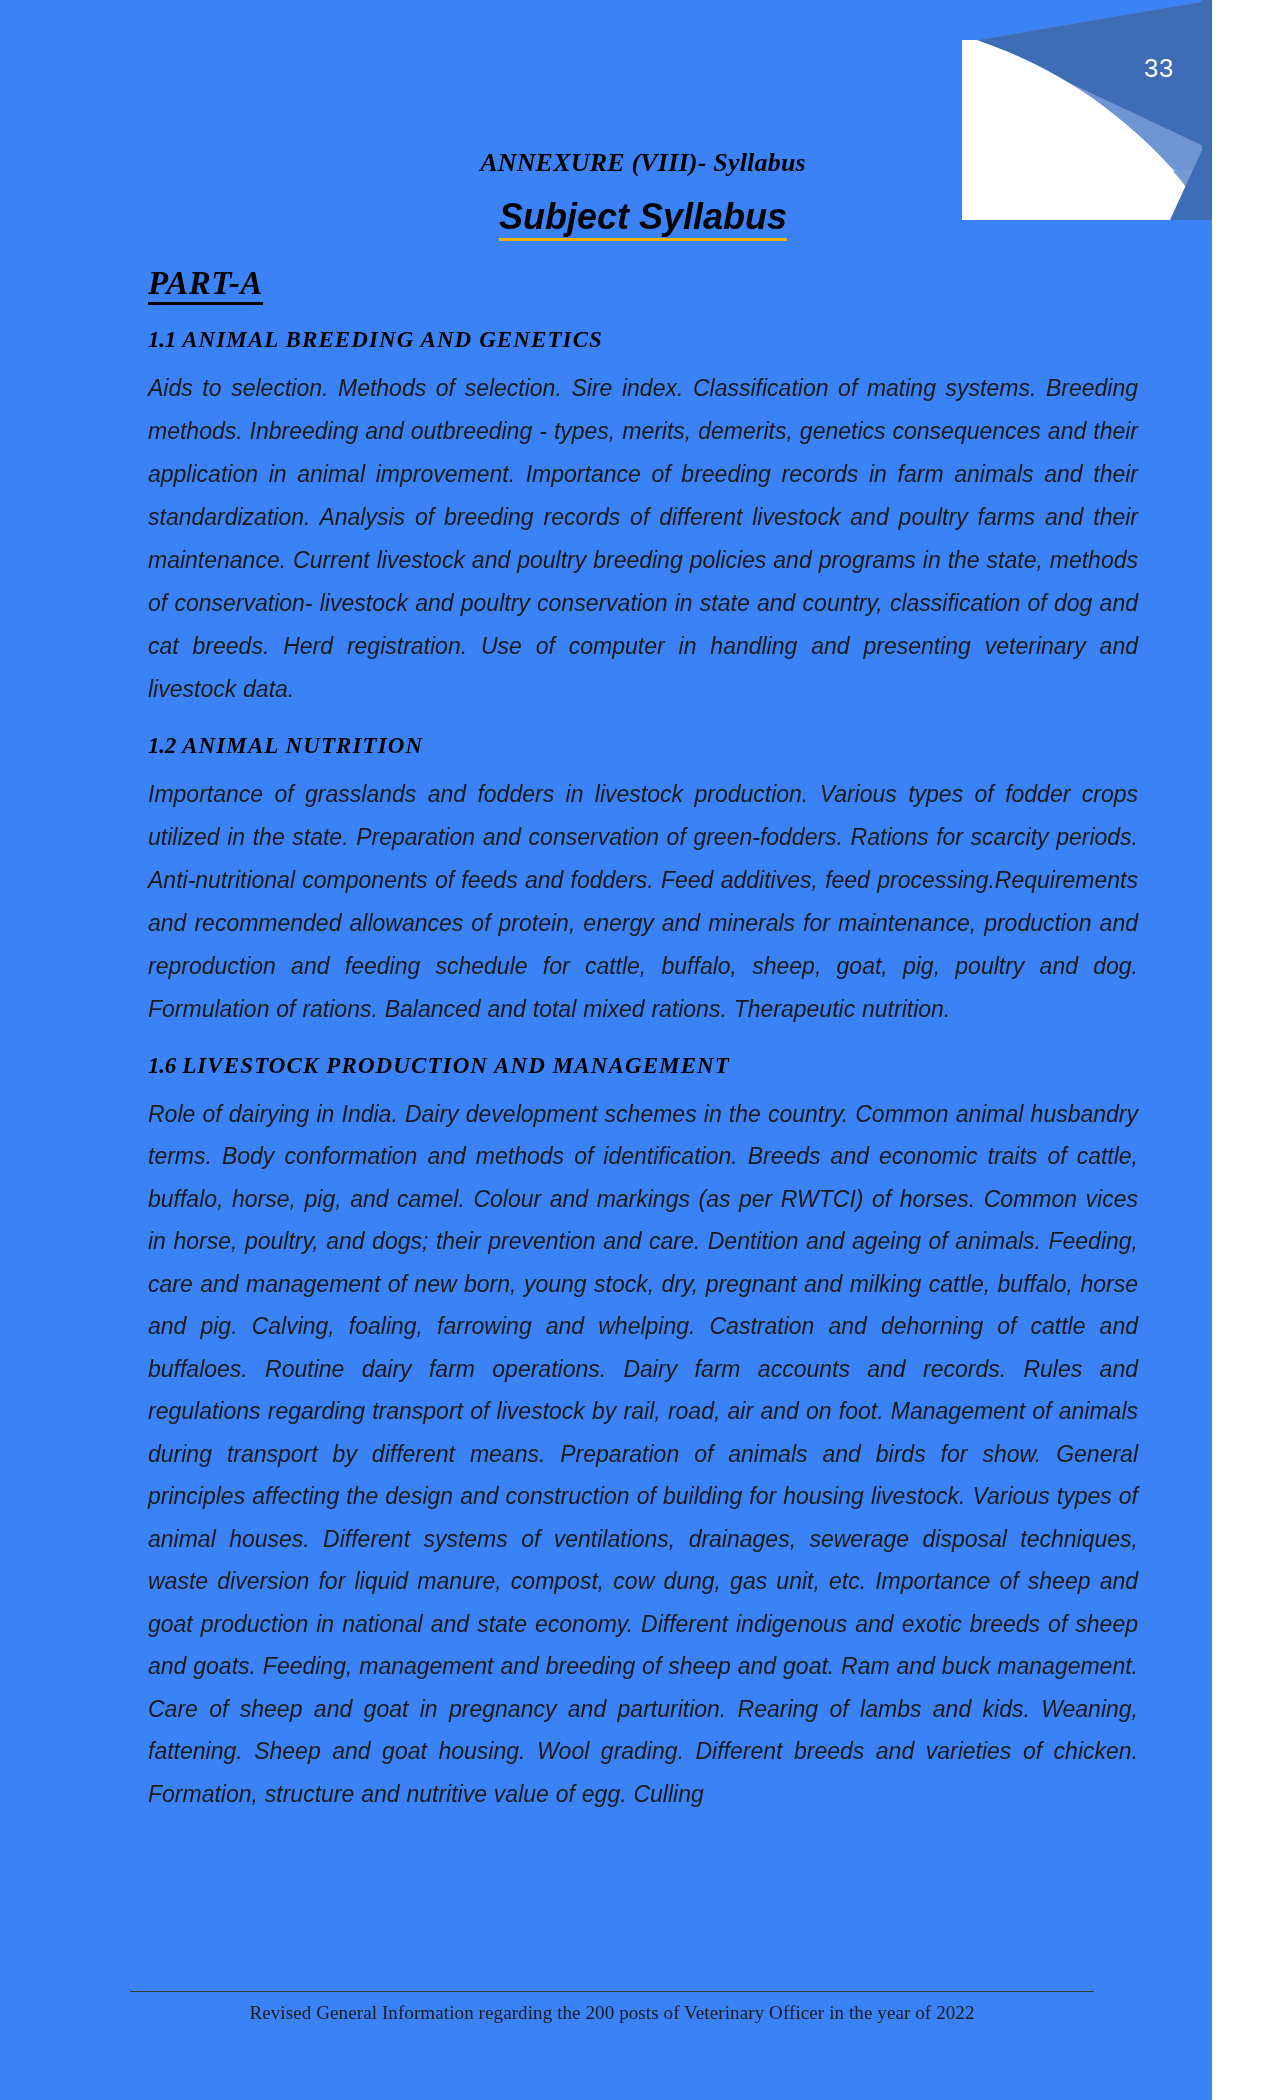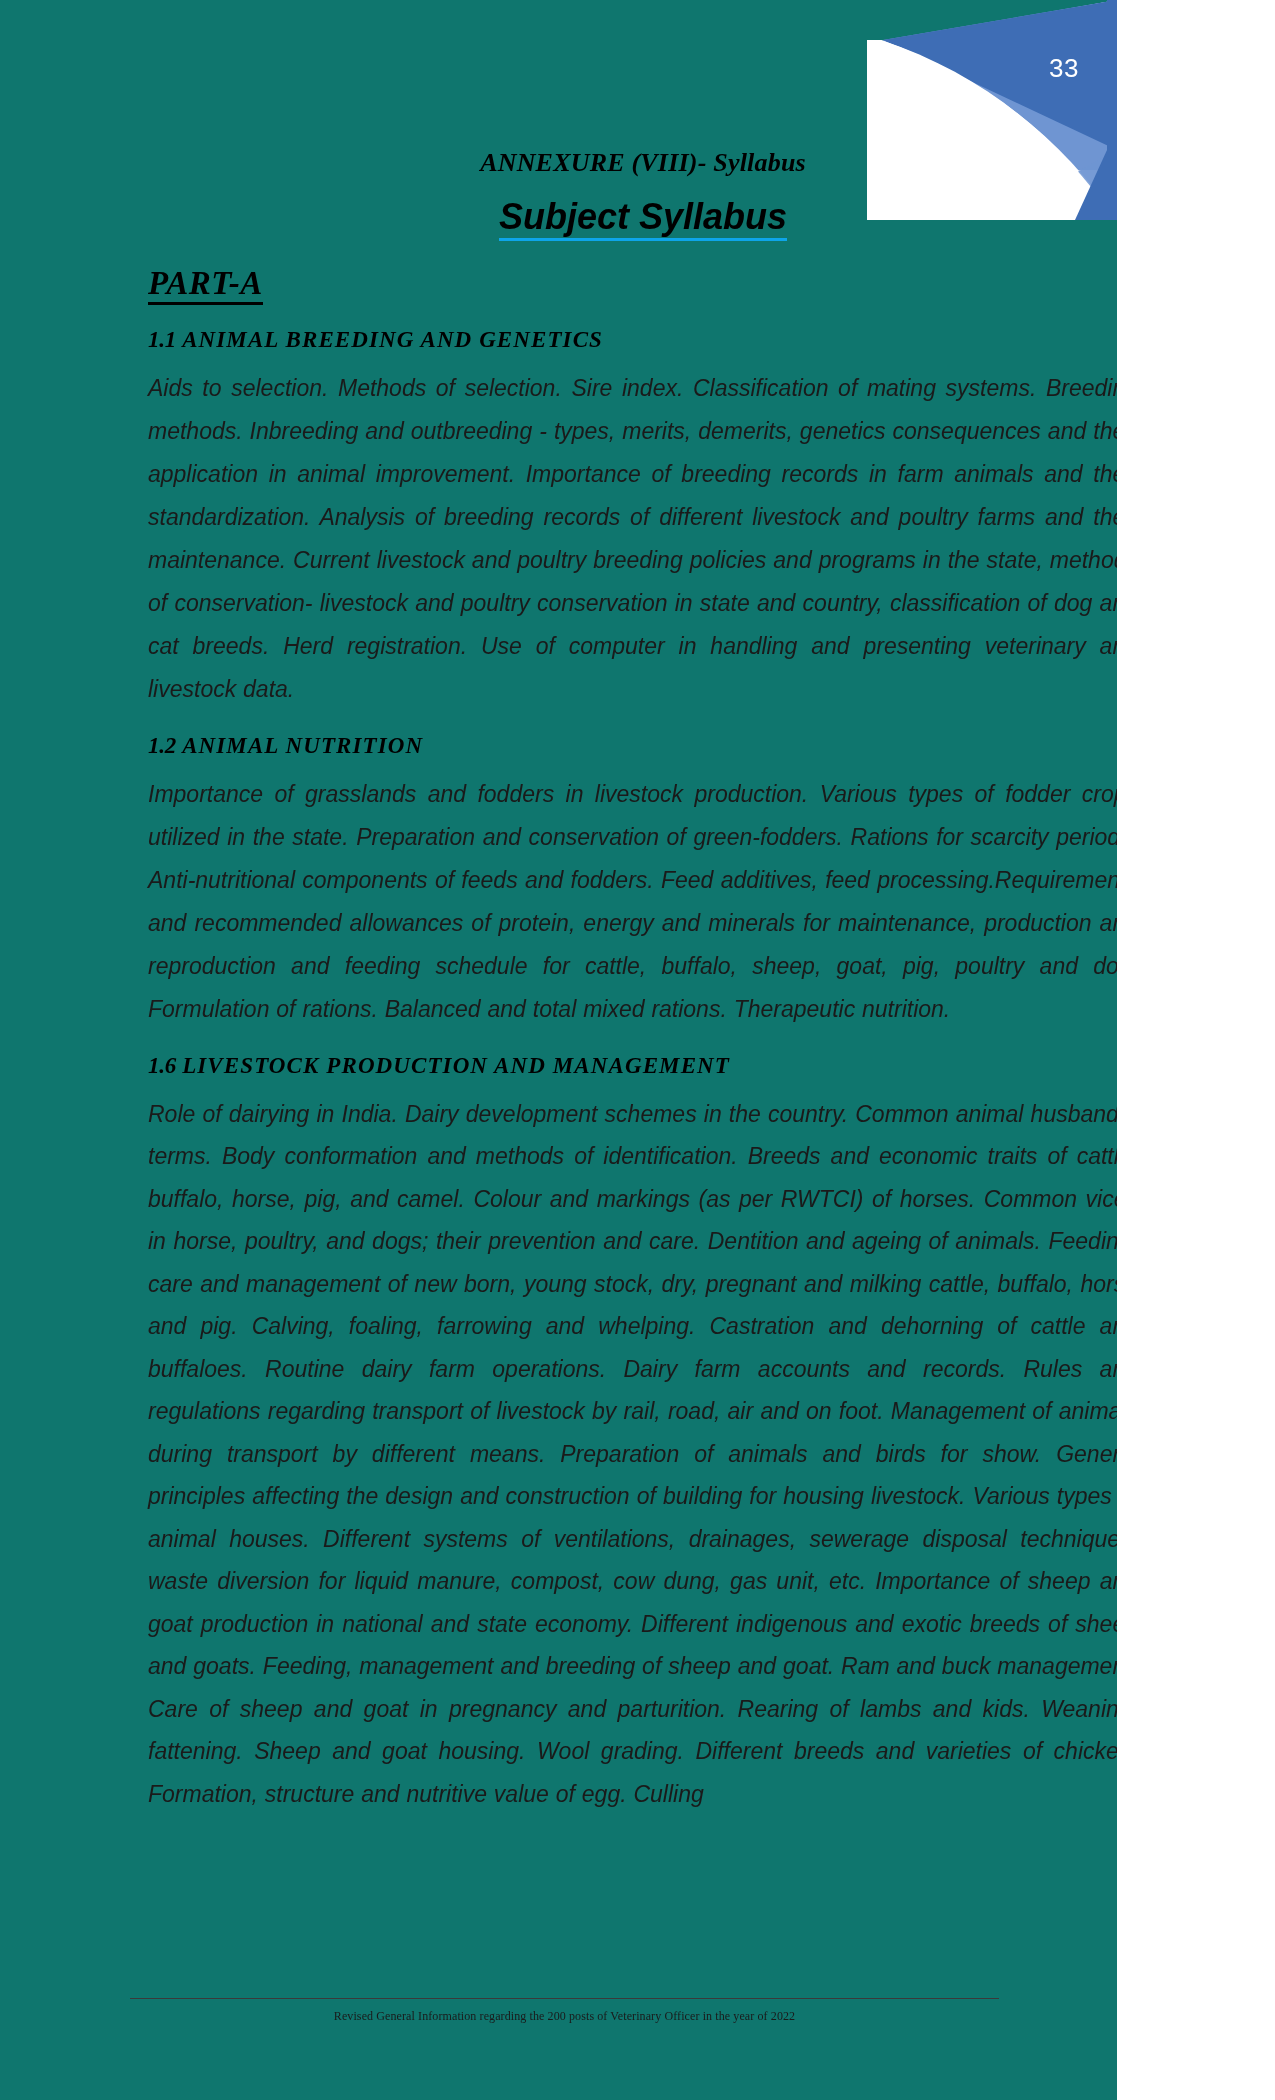--- a/index.html
+++ b/index.html
@@ -2,23 +2,23 @@
 <html><head>
 <meta charset="utf-8">
 <style>
   html, body {
     margin: 0;
     padding: 0;
     background: #ffffff;
   }
   .page {
     position: relative;
-    width: 1117px;
+    width: 1212px;
     height: 2100px;
-    background: #0f766e;
+    background: #3b82f6;
     overflow: hidden;
     font-family: "Liberation Serif", serif;
   }
 
   
   .corner-decoration {
     position: absolute;
     top: 0;
     right: 0;
     width: 250px;
@@ -64,21 +64,21 @@
   .subject-syllabus {
     margin: 0;
     padding-top: 18px;
     text-align: center;
   }
   .subject-syllabus span {
     font-family: "Liberation Sans", sans-serif;
     font-weight: bold;
     font-size: 36px;
     color: #000000;
-    border-bottom: 3px solid #0ea5e9;
+    border-bottom: 3px solid #eab308;
     padding-bottom: 1px;
     display: inline-block;
     line-height: 1.15;
   }
 
   .part-title {
     margin: 0;
     padding-top: 24px;
     text-align: left;
   }
@@ -138,21 +138,21 @@
     bottom: 76px;
   }
   .footer-rule {
     border-top: 1.5px solid #3a3a3a;
     width: 100%;
     margin-bottom: 10px;
   }
   .footer-text {
     text-align: center;
     font-family: "Liberation Serif", serif;
-    font-size: 12px;
+    font-size: 19px;
     color: #1a1a1a;
     letter-spacing: 0.1px;
   }
 </style>
 </head>
 <body>
 
 <div class="page">
 
   <div class="corner-decoration">

